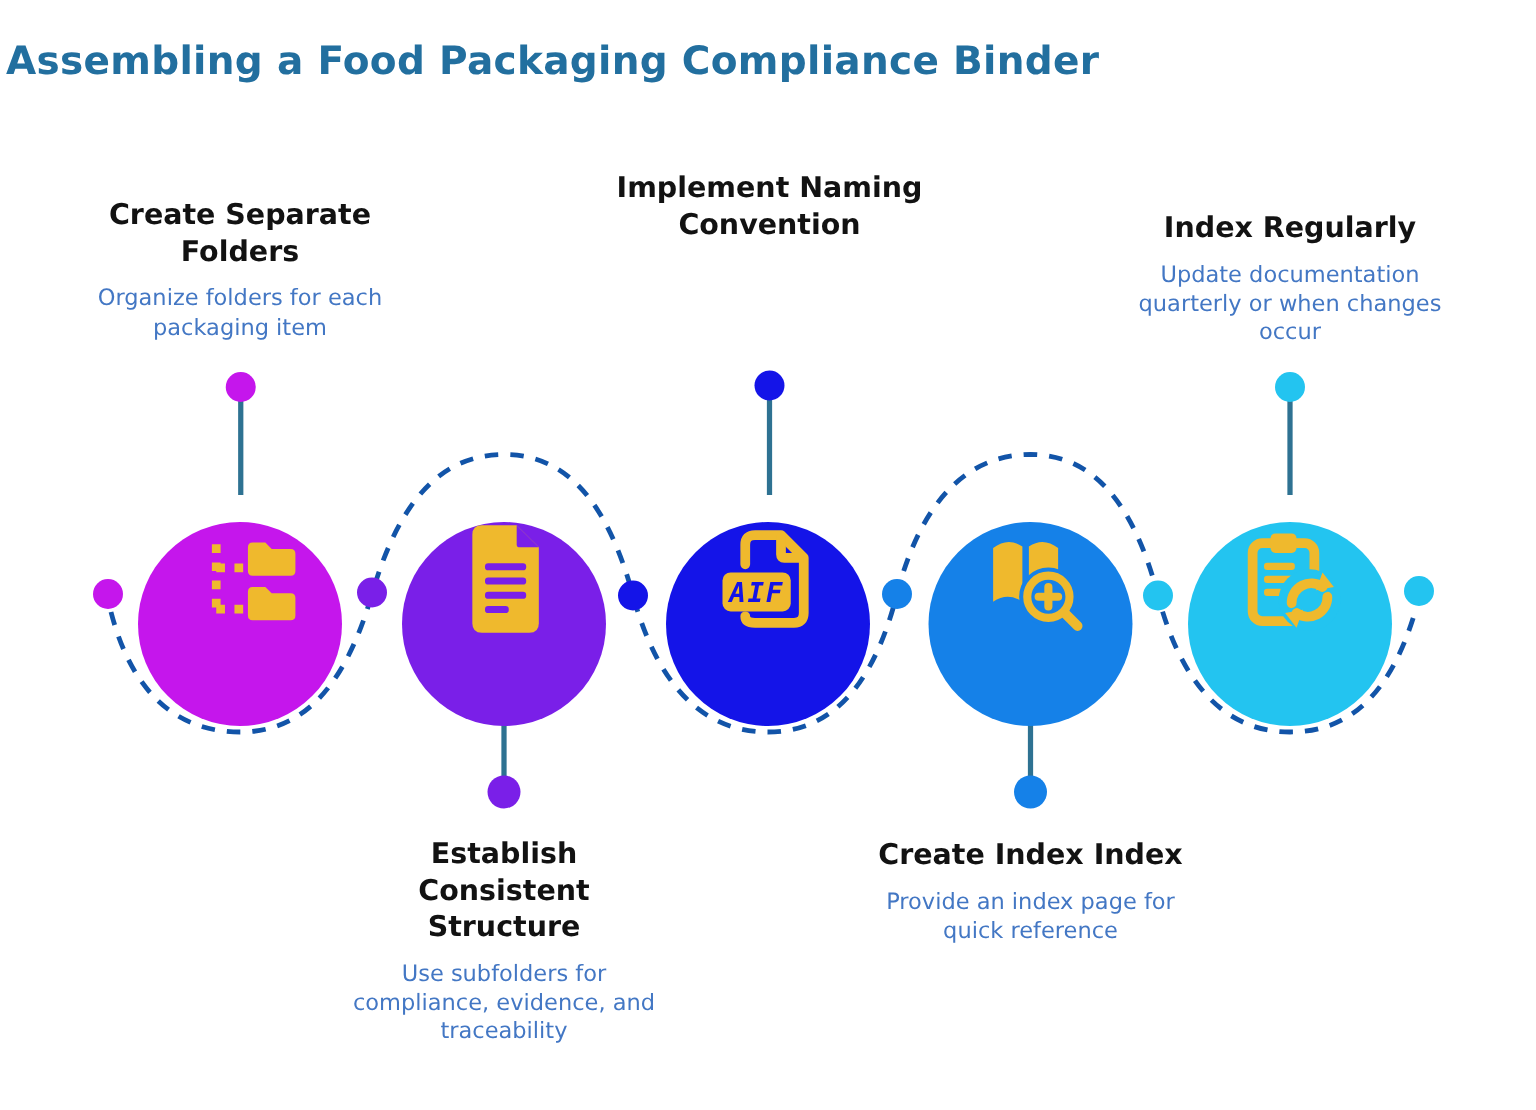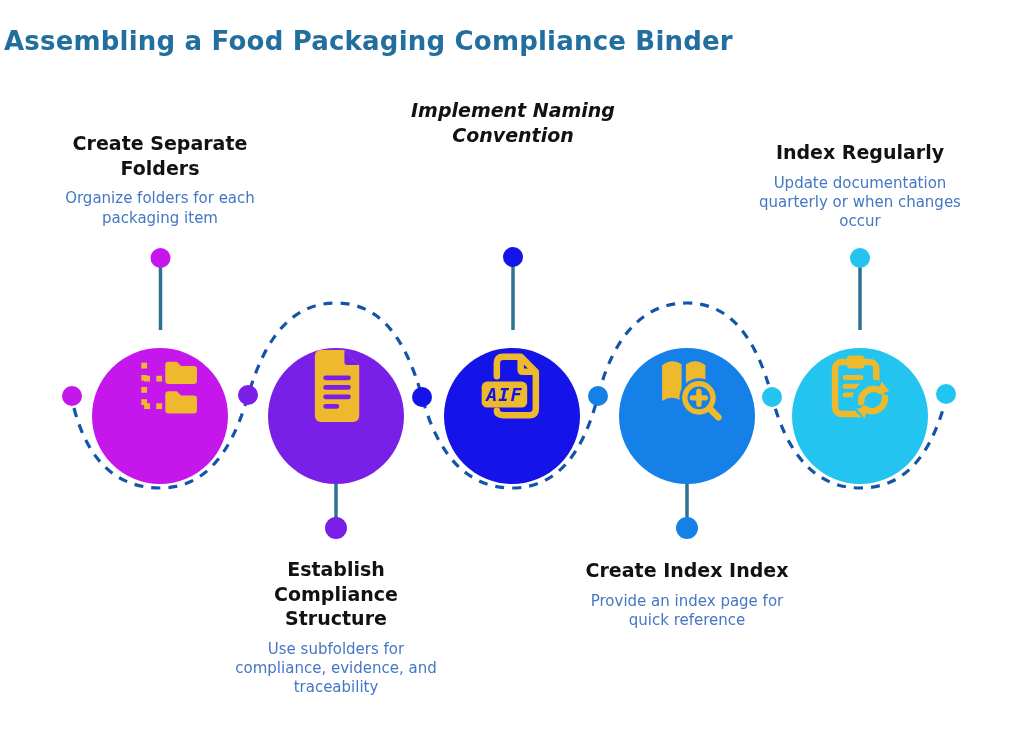--- a/index.html
+++ b/index.html
@@ -66,35 +66,35 @@
     <circle cx="946" cy="394" r="10" fill="#23c4f0"></circle>
   </svg>
 
   <div class="step-label" style="left:35px; top:131px;">
     <h2>Create Separate
 Folders</h2>
     <p>Organize folders for each
 packaging item</p>
   </div>
 
-  <div class="step-label" style="left:388px; top:98px;font-style:italic;">
+  <div class="step-label" style="left:388px; top:113px;">
     <h2>Implement Naming
 Convention</h2>
   </div>
 
   <div class="step-label" style="left:735px; top:140px;">
     <h2>Index Regularly</h2>
     <p>Update documentation
 quarterly or when changes
 occur</p>
   </div>
 
   <div class="step-label" style="left:211px; top:557px;">
     <h2>Establish
-Compliance
+Consistent
 Structure</h2>
     <p>Use subfolders for
 compliance, evidence, and
 traceability</p>
   </div>
 
   <div class="step-label" style="left:562px; top:558px;">
     <h2>Create Index Index</h2>
     <p>Provide an index page for
 quick reference</p>

